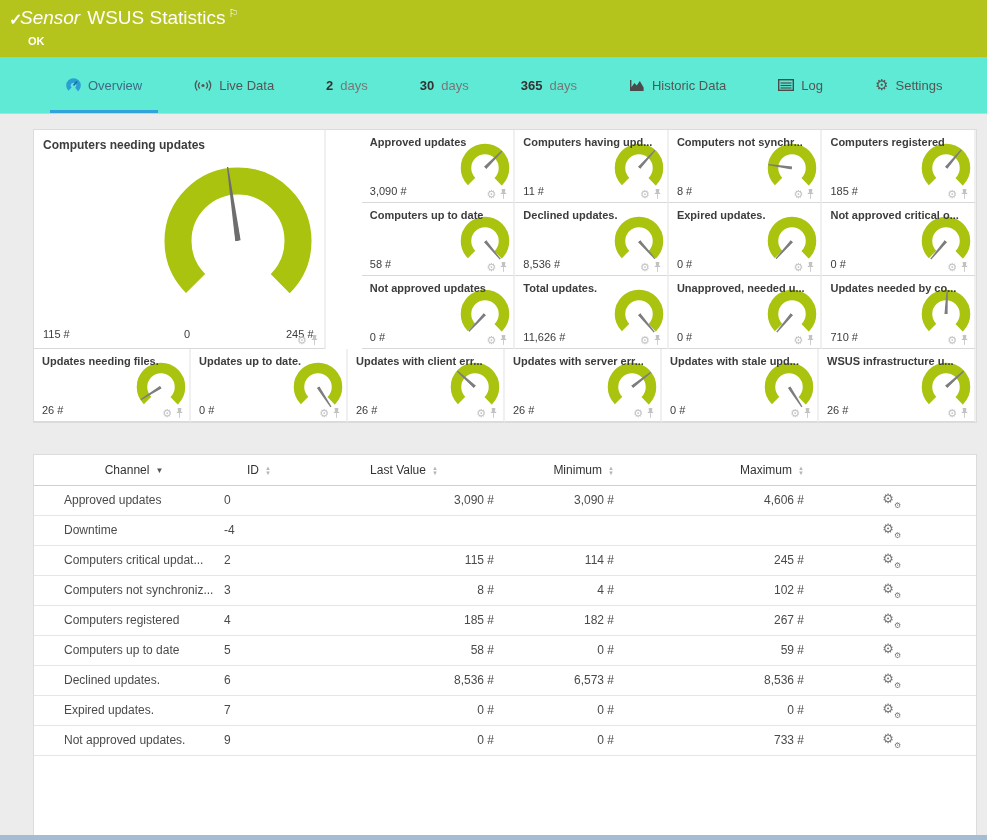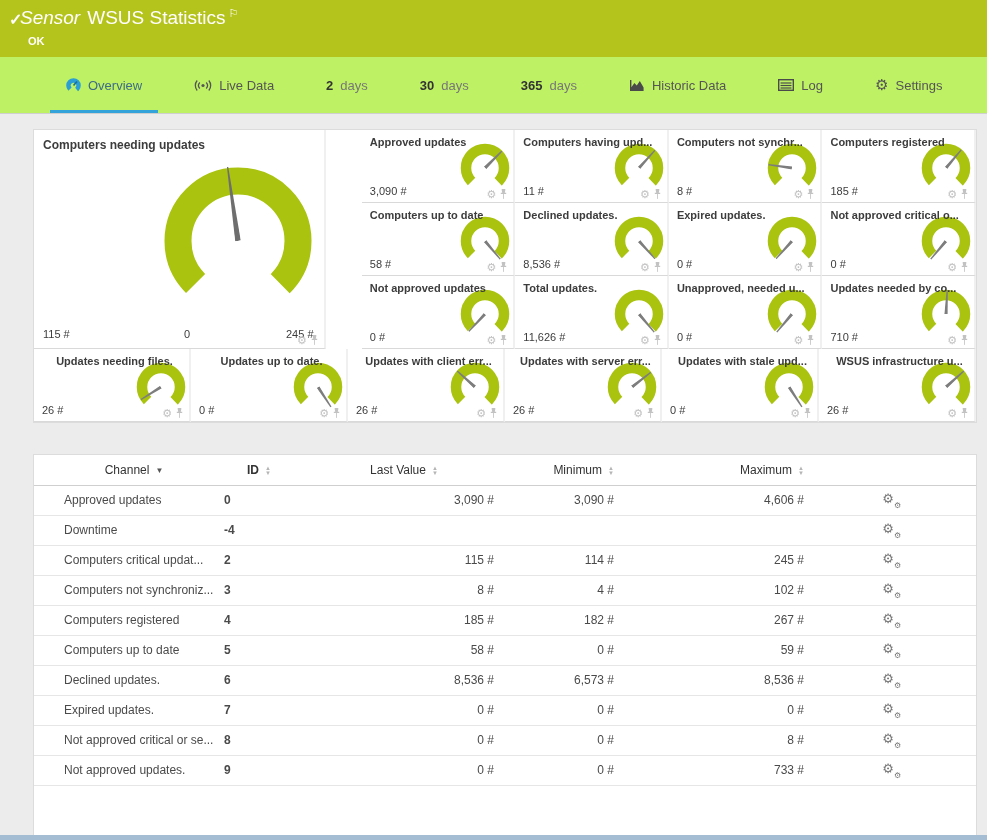--- a/index.html
+++ b/index.html
@@ -9,21 +9,21 @@
   
   .topbar { height:57px; background:#b5c31d; position:relative; color:#fff; }
   .topbar .check { position:absolute; left:9px; top:10px; font-size:16px; font-weight:bold; }
   .topbar .titleline { position:absolute; left:20px; top:7px; font-size:19px; white-space:nowrap; }
   .topbar .sensorword { font-style:italic; margin-right:7px; }
   .topbar .flag { font-size:11px; vertical-align:super; margin-left:3px; }
   .topbar .stars { position:absolute; left:243px; top:8px; font-size:14px; letter-spacing:1px; cursor:pointer; }
   .topbar .status { position:absolute; left:28px; top:35px; font-size:11px; font-weight:bold; }
 
   
-  .tabbar { height:57px; background:#bef264; border-bottom:1px solid #cfcfcf;
+  .tabbar { height:57px; background:#5eead4; border-bottom:1px solid #cfcfcf;
     display:flex; align-items:stretch; padding:0 10px 0 40px; }
   .tab { display:flex; align-items:center; gap:7px; padding:0 16px; margin:0 10px;
     font-size:13px; color:#555; cursor:pointer; position:relative; white-space:nowrap; }
   .tab .num { font-weight:bold; color:#333; }
   .tab .unit { color:#777; }
   .tab.active { color:#3e6c85; }
   .tab.active::after { content:""; position:absolute; left:0; right:0; bottom:0;
     height:3px; background:#34a3d9; }
   .tab svg { display:block; }
   .tab .gear-glyph { font-size:15px; color:#555; }
@@ -42,42 +42,42 @@
   .big-needle { position:absolute; left:81px; top:10px; width:8px; height:75px;
     background:#6e6e6e; transform-origin:50% 100%;
     clip-path:polygon(42% 0,58% 0,85% 100%,15% 100%); }
   .big-scale { position:absolute; bottom:8px; left:0; right:0; font-size:11px; color:#3c3c3c; }
   .big-scale .v-cur { position:absolute; left:9px; bottom:0; }
   .big-scale .v-min { position:absolute; left:150px; bottom:0; }
   .big-scale .v-max { position:absolute; left:252px; bottom:0; }
 
   .right-grid { width:640px; display:grid; grid-template-columns:repeat(4,1fr);
     grid-auto-rows:73px; }
-  .bottom-grid { display:grid; grid-template-columns:repeat(6,1fr); grid-auto-rows:73px;text-align:center; }
+  .bottom-grid { display:grid; grid-template-columns:repeat(6,1fr); grid-auto-rows:73px; }
 
   .tile { position:relative; border-right:2px solid #f0f0f0; border-bottom:1px solid #d9d9d9; }
   .tile .tile-label { position:absolute; left:8px; top:6px; right:2px; font-size:11px;
     font-weight:bold; color:#3c3c3c; white-space:nowrap; overflow:hidden; z-index:2; }
   .tile .tile-value { position:absolute; left:8px; bottom:5px; font-size:11px; color:#3c3c3c; }
   .gauge-box { position:absolute; right:1px; top:11px; width:54px; height:54px; }
   .needle { position:absolute; left:25px; top:3px; width:4px; height:24px;
     background:#7d7d7d; transform-origin:50% 100%;
     clip-path:polygon(35% 0,65% 0,90% 100%,10% 100%); }
   .tile-actions { position:absolute; right:5px; bottom:2px; display:flex; gap:3px;
     align-items:flex-end; color:#c2c2c2; cursor:pointer; }
   .tile-actions .gear-glyph { font-size:11px; line-height:11px; }
   .tile-actions svg { display:block; }
 
   
   table { border-collapse:collapse; width:100%; font-size:12px; table-layout:fixed; }
   th,td { height:30px; padding:0 10px; font-weight:normal; white-space:nowrap; overflow:hidden; }
   thead th { color:#333; border-bottom:1px solid #cfcfcf; text-align:center; cursor:pointer; }
   tbody td { border-bottom:1px solid #e6e6e6; color:#4a4a4a; }
   .col-channel { width:180px; padding-left:30px; }
-  .col-id { width:90px;font-weight:bold; }
+  .col-id { width:90px; }
   .col-last { width:200px; }
   .col-min { width:120px; }
   .col-max { width:190px; }
   .col-act { }
   td.col-last, td.col-min, td.col-max { text-align:right; }
   th.col-min, th.col-max { text-align:right; }
   .sort-down { color:#555; font-size:8px; margin-left:6px; vertical-align:1px; }
   .sort-both { display:inline-flex; flex-direction:column; font-size:6px; line-height:5px;
     color:#b5b5b5; margin-left:6px; vertical-align:middle; }
   .row-gears { position:relative; width:20px; height:16px; margin-left:70px; cursor:pointer;
@@ -607,32 +607,20 @@
           <td class="col-last">0 #</td>
           <td class="col-min">0 #</td>
           <td class="col-max">0 #</td>
           <td class="col-act">
             <span class="row-gears">
               <span class="g1">⚙</span><span class="g2">⚙</span>
             </span>
           </td>
         </tr>
         <tr>
-          <td class="col-channel">Not approved critical or se...</td>
-          <td class="col-id">8</td>
-          <td class="col-last">0 #</td>
-          <td class="col-min">0 #</td>
-          <td class="col-max">8 #</td>
-          <td class="col-act">
-            <span class="row-gears">
-              <span class="g1">⚙</span><span class="g2">⚙</span>
-            </span>
-          </td>
-        </tr>
-        <tr>
           <td class="col-channel">Not approved updates.</td>
           <td class="col-id">9</td>
           <td class="col-last">0 #</td>
           <td class="col-min">0 #</td>
           <td class="col-max">733 #</td>
           <td class="col-act">
             <span class="row-gears">
               <span class="g1">⚙</span><span class="g2">⚙</span>
             </span>
           </td>

